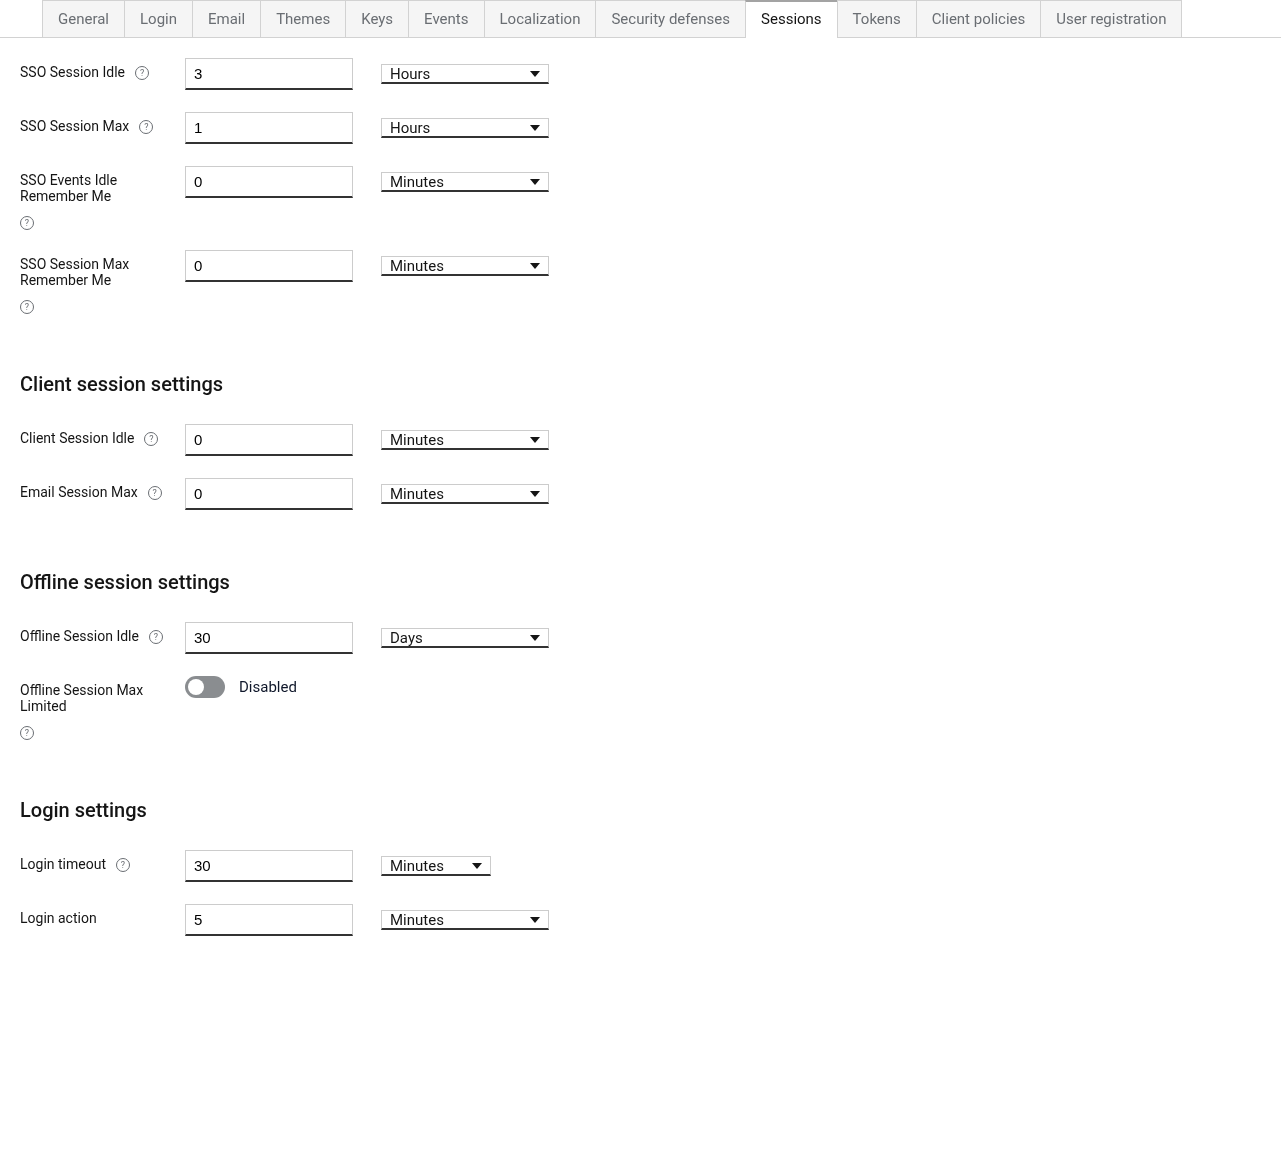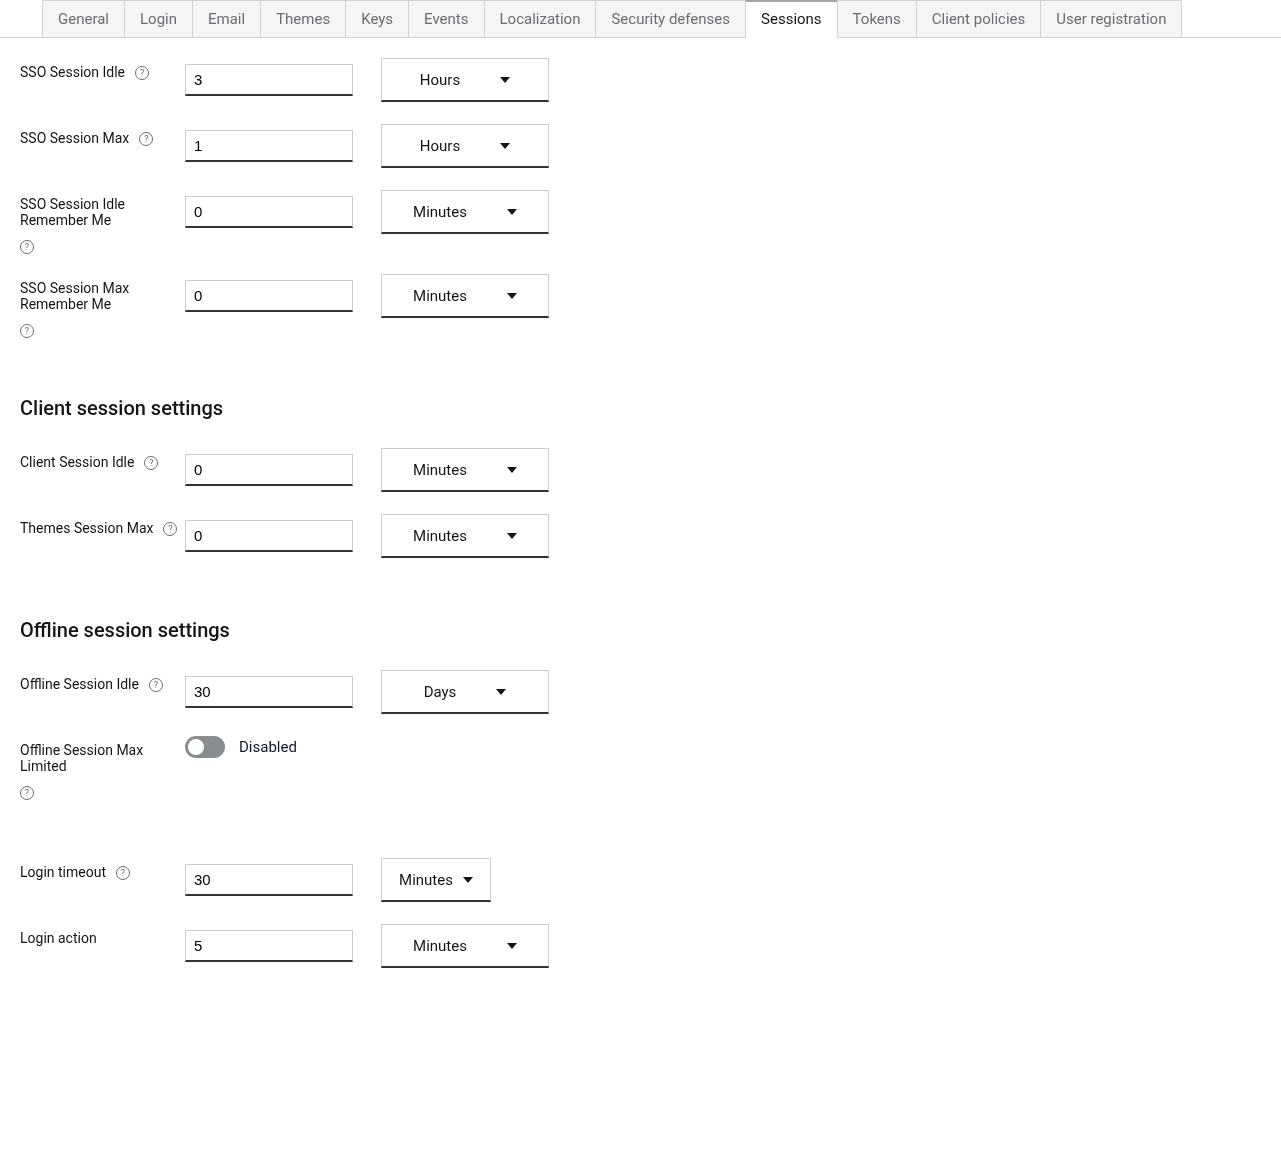--- a/index.html
+++ b/index.html
@@ -104,27 +104,27 @@
       width: 168px;
       height: 32px;
       border: 1px solid #ccc;
       border-bottom: 2px solid #333;
       padding: 0 8px;
       font-size: 15px;
       outline: none;
       background: #fff;
     }
     .select-box {
-      height: 44px;
+      height: 20px;
       border: 1px solid #ccc;
       border-bottom: 2px solid #333;
       padding: 0 8px;
       display: flex;
       align-items: center;
-      justify-content: center;
+      justify-content: space-between;
       background: #fff;
       cursor: pointer;
       font-size: 15px;
       gap: 40px;
     }
     .select-box.wide {
       width: 168px;
     }
     .select-box.narrow {
       width: 110px;
@@ -210,21 +210,21 @@
         <input class="num-input" value="1" style="">
         <div class="select-box wide">
           <span>Hours</span>
           <span class="caret-down"></span>
         </div>
       </div>
     </div>
 
     <div class="form-row">
       <div class="form-label">
-        <span class="form-label-text">SSO Session Idle Remember Me</span>
+        <span class="form-label-text">SSO Events Idle Remember Me</span>
         <span class="help-icon">?</span>
       </div>
       <div class="form-controls">
         <input class="num-input" value="0" style="">
         <div class="select-box wide">
           <span>Minutes</span>
           <span class="caret-down"></span>
         </div>
       </div>
     </div>
@@ -256,21 +256,21 @@
         <input class="num-input" value="0" style="">
         <div class="select-box wide">
           <span>Minutes</span>
           <span class="caret-down"></span>
         </div>
       </div>
     </div>
 
     <div class="form-row">
       <div class="form-label">
-        <span class="form-label-text">Themes Session Max</span>
+        <span class="form-label-text">Email Session Max</span>
         <span class="help-icon">?</span>
       </div>
       <div class="form-controls">
         <input class="num-input" value="0" style="">
         <div class="select-box wide">
           <span>Minutes</span>
           <span class="caret-down"></span>
         </div>
       </div>
     </div>
@@ -301,20 +301,21 @@
       <div class="toggle-row">
         <div class="toggle">
           <div class="toggle-knob"></div>
         </div>
         <span class="toggle-label">Disabled</span>
       </div>
     </div>
   </div>
 
   <div class="section">
+    <h2 class="section-title">Login settings</h2>
 
     <div class="form-row">
       <div class="form-label">
         <span class="form-label-text">Login timeout</span>
         <span class="help-icon">?</span>
       </div>
       <div class="form-controls">
         <input class="num-input" value="30" style="">
         <div class="select-box narrow">
           <span>Minutes</span>

